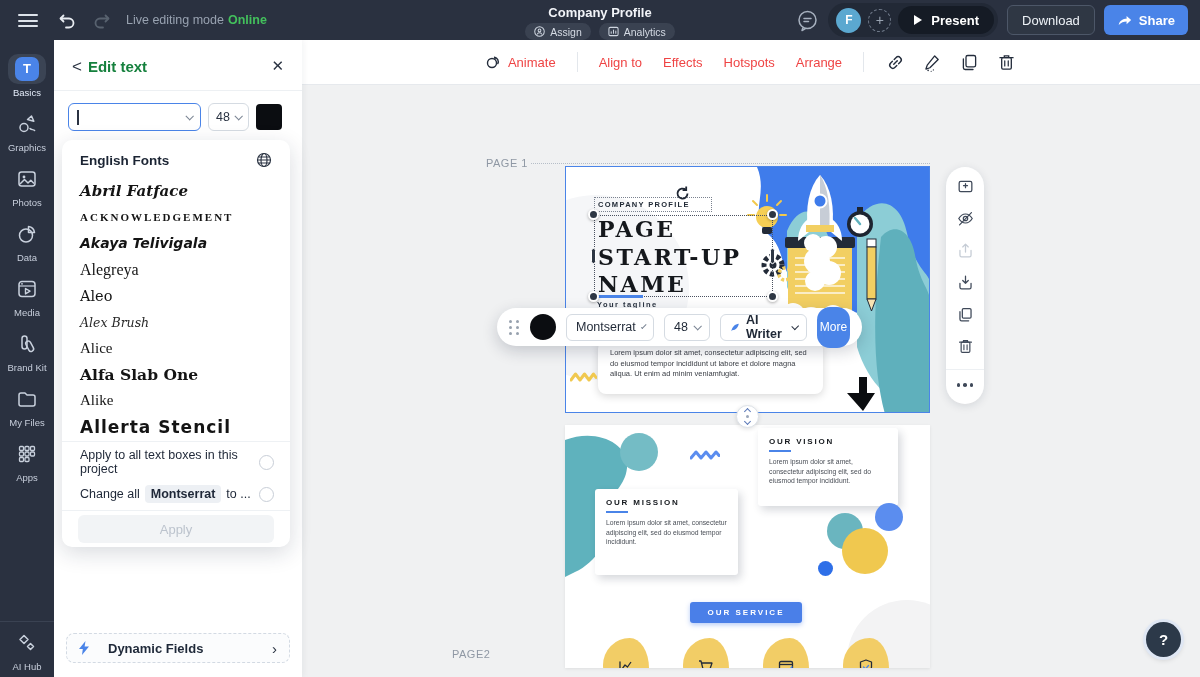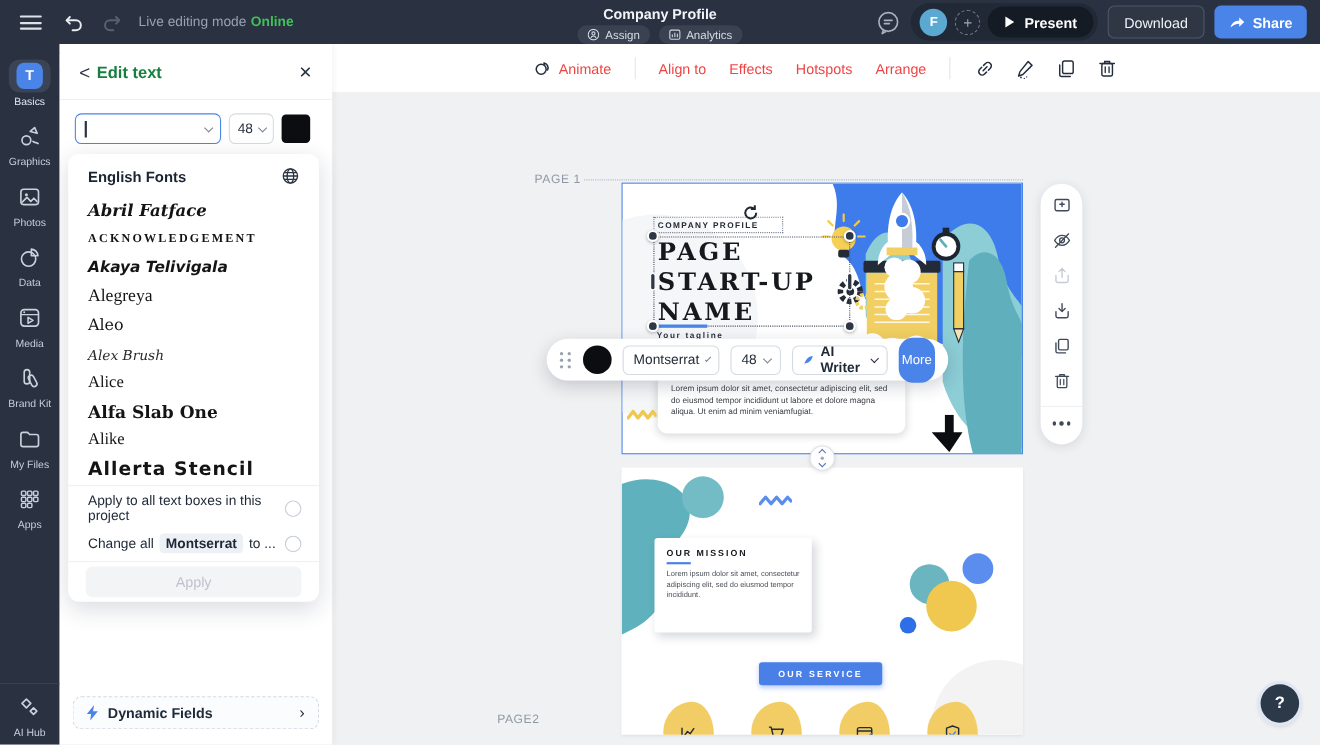--- a/index.html
+++ b/index.html
@@ -64,21 +64,21 @@
   .f-alex    { font-family:"DejaVu Serif",serif; font-style:italic; font-size:12.5px; color:#2a2a2a;text-align:center; }
   .f-alfa    { font-family:"DejaVu Serif",serif; font-weight:900; font-size:15.5px; }
   .f-alice   { font-family:"Liberation Serif",serif; font-size:15px; }
   .f-alike   { font-family:"Liberation Serif",serif; font-size:15px; }
   .f-allerta { font-family:"DejaVu Sans",sans-serif; font-weight:700; letter-spacing:1px; font-size:17px; }
   .card-div { position:absolute; left:0; width:228px; height:1px; background:#eef1f4; }
   .opt-row { position:absolute; left:18px; width:194px; display:flex; align-items:center; font-size:12.5px; color:#1e2737; }
   .radio { margin-left:auto; width:15px; height:15px; border:1.5px solid #c8ced7; border-radius:50%; cursor:pointer; flex:none; }
   .chip { background:#edf0f4; border-radius:4px; padding:2px 6px; font-weight:700; margin:0 5px; }
   .apply-btn { position:absolute; left:16px; top:375px; width:196px; height:28px; background:#f2f4f6; border-radius:6px; color:#bcc3cd; font-size:13px; display:flex; align-items:center; justify-content:center; cursor:default; }
-  .dyn-bar { left:12px; top:593px; width:224px; height:30px; border:1.5px dashed #d3dae3; background:#fbfcfd; border-radius:8px; display:flex; align-items:center; gap:8px; padding:0 12px; cursor:pointer; }
+  .dyn-bar { left:12px; top:593px; width:224px; height:30px; border:1.5px dashed #d3dae3; background:#fbfcfd; border-radius:8px; display:flex; align-items:center; gap:18px; padding:0 12px; cursor:pointer; }
   .dyn-label { font-size:13px; font-weight:700; color:#1e2838; }
   .dyn-chev { margin-left:auto; font-size:15px; color:#2a3342; }
 
   
   #canvasbg { left:302px; top:40px; width:898px; height:637px; background:#f0f1f2; }
   #ctoolbar { left:302px; top:40px; width:898px; height:45px; background:#fff; border-bottom:1px solid #e6e9ed; display:flex; align-items:center; justify-content:center; gap:21px; z-index:10; }
   .ct-item { font-size:13px; color:#ef4444; cursor:pointer; display:flex; align-items:center; gap:7px; }
   .ct-div { width:1px; height:20px; background:#e3e7ec; }
   .ct-icons { display:flex; align-items:center; gap:16px; }
 
@@ -545,20 +545,25 @@
 
   <div id="page2" class="abs">
     <svg class="abs" style="left:0;top:5px" width="100" height="165" viewBox="0 0 100 165">
       <path d="M0 10 C30 -2 64 12 62 38 C60 58 44 62 46 80 C48 106 32 132 10 142 L0 147 Z" fill="#5fb2bd"></path>
     </svg>
     <div class="p2-circle" style="left:55px;top:8px;width:38px;height:38px;background:#74bcc5"></div>
     <svg class="abs" style="left:125px;top:24px" width="30" height="12" viewBox="0 0 30 12">
         <path d="M1 9l5-6 5 6 5-6 5 6 5-6 3 3.5" fill="none" stroke="#5b8def" stroke-width="3" stroke-linecap="round" stroke-linejoin="round"></path>
       </svg>
 
+    <div class="mini-card" style="left:193px;top:3px;width:140px;height:78px">
+      <div class="mc-title">OUR VISION</div>
+      <div class="mc-line"></div>
+      <div class="mc-body">Lorem ipsum dolor sit amet, consectetur adipiscing elit, sed do eiusmod tempor incididunt.</div>
+    </div>
     <div class="mini-card" style="left:30px;top:64px;width:143px;height:86px">
       <div class="mc-title">OUR MISSION</div>
       <div class="mc-line"></div>
       <div class="mc-body">Lorem ipsum dolor sit amet, consectetur adipiscing elit, sed do eiusmod tempor incididunt.</div>
     </div>
 
     <div class="p2-circle" style="left:282px;top:175px;width:120px;height:120px;background:#f3f3f4"></div>
     <div class="p2-circle" style="left:262px;top:88px;width:36px;height:36px;background:#6ab5bf"></div>
     <div class="p2-circle" style="left:310px;top:78px;width:28px;height:28px;background:#5b8def"></div>
     <div class="p2-circle" style="left:277px;top:103px;width:46px;height:46px;background:#f0c84f"></div>

